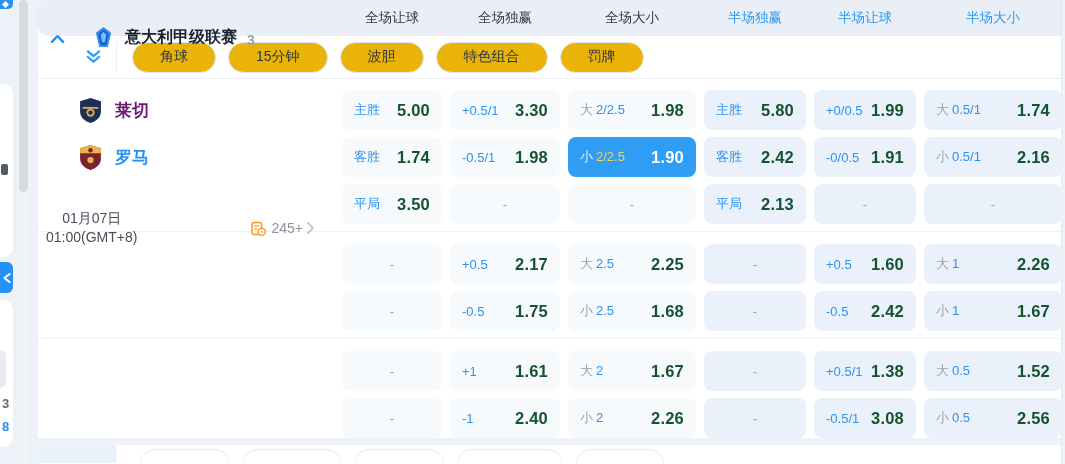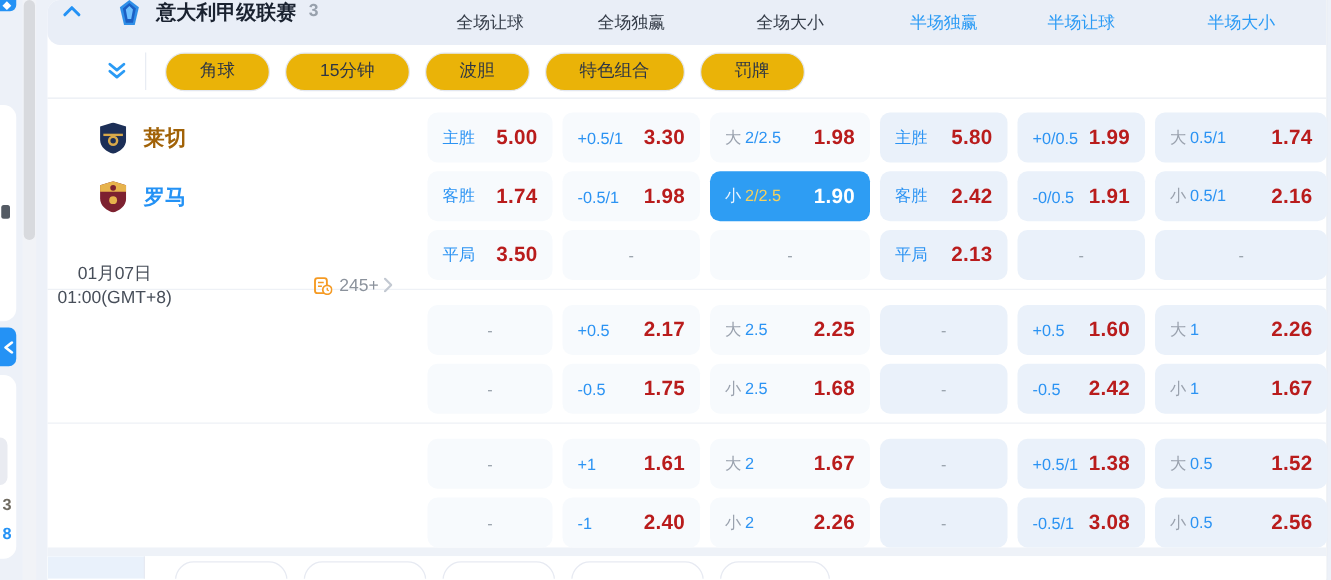--- a/index.html
+++ b/index.html
@@ -25,21 +25,21 @@
   
   .card{position:absolute;left:38px;top:0;width:1024px;height:464px;background:#fff;border-radius:10px 0 0 0;border-right:1px solid #e6eaf0;box-sizing:border-box;}
 
   .grid7{display:grid;grid-template-columns:296px 100px 110px 128px 102px 102px 138px;column-gap:8px;}
 
   
   .strip{position:relative;height:36px;background:#e9eef7;border-radius:10px 0 0 10px;}
   .hdr-grid{position:absolute;left:0;top:0;right:0;height:36px;z-index:0;}
   .hcol{display:flex;align-items:center;justify-content:center;font-size:13.5px;color:#333b47;cursor:pointer;}
   .hcol.half{color:#2b9bf5;}
-  .strip-left{position:relative;z-index:1;height:48px;display:flex;align-items:flex-start;}
+  .strip-left{position:relative;z-index:1;height:48px;display:flex;align-items:flex-end;}
   .collapse-btn{margin-left:10px;width:18px;height:18px;display:flex;align-items:center;justify-content:center;cursor:pointer;}
   .league-logo{margin-left:28px;width:19px;height:21px;}
   .league-title{margin-left:12px;font-size:16px;font-weight:bold;color:#1a2230;}
   .league-count{margin-left:10px;font-size:14px;font-weight:bold;color:#98a1ad;}
 
   
   .pills-row{height:43px;border-bottom:1px solid #e9edf3;display:flex;align-items:center;box-sizing:border-box;}
   .expand-btn{margin-left:46px;width:18px;height:18px;display:flex;align-items:center;justify-content:center;cursor:pointer;}
   .vdiv{width:1px;height:30px;background:#e8ecf3;margin:0 15px 0 14px;}
   .pill{height:31px;padding:0 27px;border:1px solid #e3e7f0;border-radius:16px;background:#eab308;font-size:14px;color:#2e3644;display:flex;align-items:center;margin-right:12px;cursor:pointer;font-family:inherit;}
@@ -47,34 +47,34 @@
   
   .obody{position:relative;}
   #oddsRows{padding-top:11px;}
   .orow{margin-bottom:7px;}
   #oddsRows .orow:last-child{margin-bottom:0;}
   .sep{height:1px;background:#eef1f6;margin-bottom:12px;}
   .cell{height:40px;border-radius:8px;background:#f7fafd;display:flex;align-items:center;justify-content:space-between;padding:0 12px;box-sizing:border-box;cursor:pointer;}
   .cell.rt{background:#eaf1fa;}
   .cell .lbl{font-size:13px;color:#2b93f3;white-space:nowrap;}
   .cell .pfx{color:#9aa2ae;margin-right:3px;}
-  .cell .val{font-size:16.5px;font-weight:bold;color:#b91c1c;letter-spacing:.2px;}
+  .cell .val{font-size:16.5px;font-weight:bold;color:#14532d;letter-spacing:.2px;}
   .cell.dash{justify-content:center;color:#98a1ab;font-size:13px;}
   .cell.sel{background:#2e9df3;}
   .cell.sel .lbl{color:#fff;}
   .cell.sel .pfx{color:#eaf4ff;}
   .cell.sel .lin{color:#f5d15e;}
   .cell.sel .val{color:#fff;}
 
   
   .info-col{position:absolute;left:0;top:0;width:296px;height:100%;z-index:1;}
   .team-row{position:absolute;left:42px;height:40px;display:flex;align-items:center;cursor:pointer;}
   .team-row.home{top:11px;}
   .team-row.away{top:58px;}
-  .team-name{margin-left:14px;font-size:17px;font-weight:bold;color:#a16207;}
+  .team-name{margin-left:14px;font-size:17px;font-weight:bold;color:#701a75;}
   .team-row.away .team-name{color:#2492f5;}
   .date-row{position:absolute;left:6px;top:105px;width:278px;height:40px;display:flex;align-items:center;justify-content:space-between;margin-top:24px;}
   .date-block{text-align:center;font-size:14px;color:#474e59;line-height:1.35;margin-left:2px;}
   .more-markets{display:flex;align-items:center;margin-right:8px;cursor:pointer;}
   .more-markets .cnt{font-size:14px;color:#8b929c;margin:0 4px 0 5px;}
 
   
   .band{height:7px;background:#eef2f8;}
   .next-row{height:18px;background:#fff;display:flex;overflow:hidden;}
   .next-left{width:78px;height:100%;background:#e9f1fb;border-right:1px solid #e7eaf2;box-sizing:border-box;}

